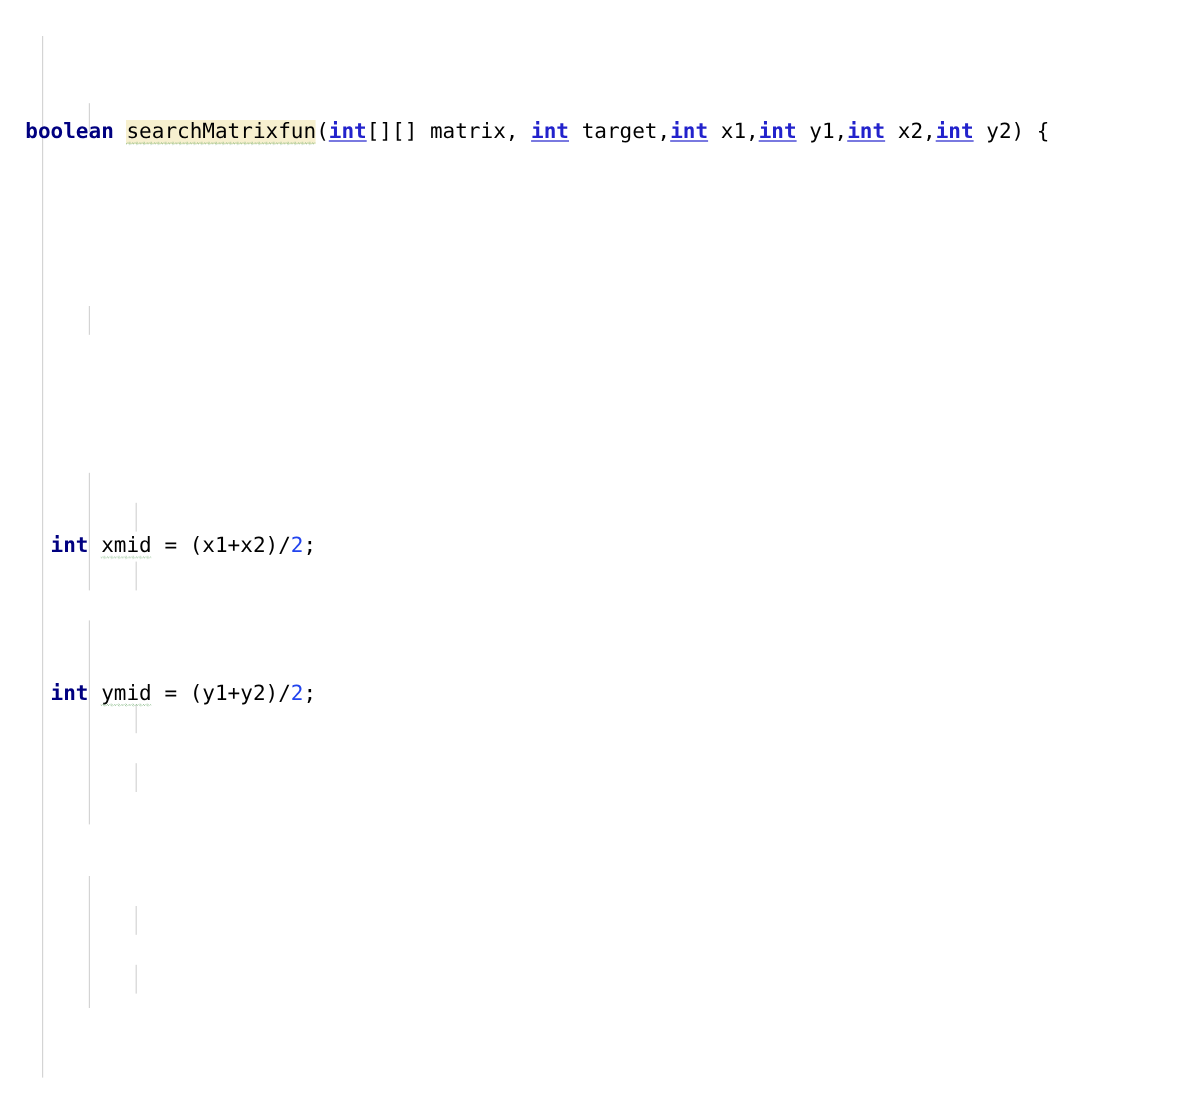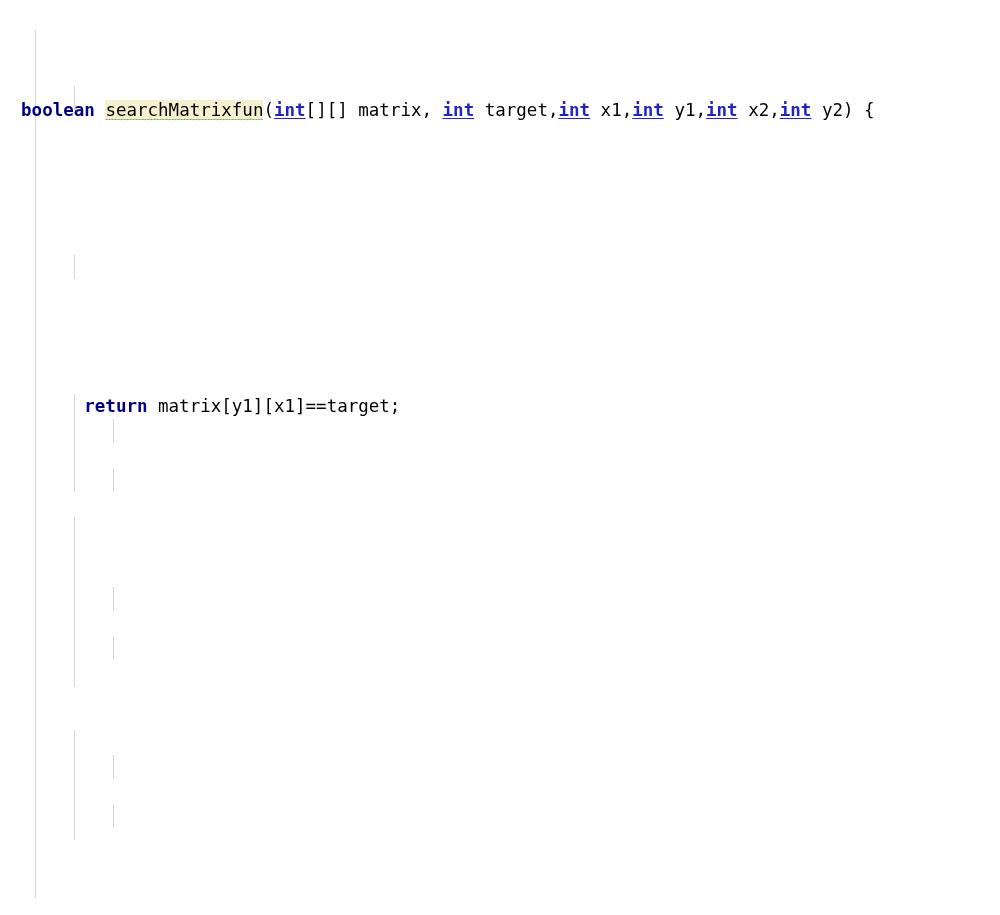--- a/index.html
+++ b/index.html
@@ -111,25 +111,26 @@
 
     
     <div class="ln"><span class="plain">  </span><span class="kw">boolean</span><span> </span><span class="mname">searchMatrixfun</span><span class="plain">(</span><span class="kwu">int</span><span class="plain">[][] matrix, </span><span class="kwu">int</span><span class="plain"> target,</span><span class="kwu">int</span><span class="plain"> x1,</span><span class="kwu">int</span><span class="plain"> y1,</span><span class="kwu">int</span><span class="plain"> x2,</span><span class="kwu">int</span><span class="plain"> y2) {</span></div>
 
     
     <div class="ln"></div>
 
     
 
     
-    <div class="ln"><span>        </span><span class="kw">return</span><span class="plain"> matrix[y1][x1]==target;</span></div>
-
-    
-
-    
+
+    
+    <div class="ln"><span>    </span><span class="kw">int</span><span> </span><span class="sq">xmid</span><span class="plain"> = (x1+x2)/</span><span class="num">2</span><span class="plain">;</span></div>
+
+    
+    <div class="ln"><span>    </span><span class="kw">int</span><span> </span><span class="sq">ymid</span><span class="plain"> = (y1+y2)/</span><span class="num">2</span><span class="plain">;</span></div>
 
     
     <div class="ln"></div>
 
     
     
 
     
     
 

